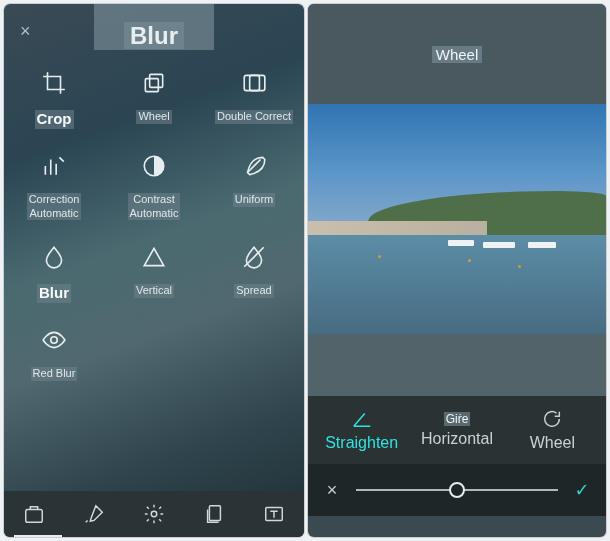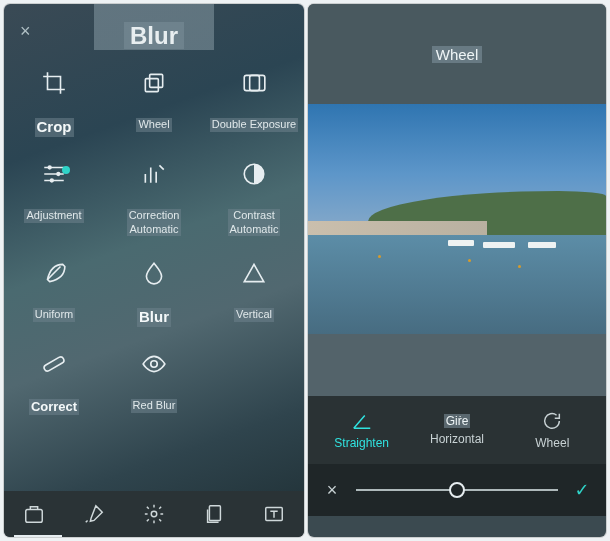--- a/index.html
+++ b/index.html
@@ -57,21 +57,21 @@
     top: 64px;
     left: 0; right: 0;
     display: grid;
     grid-template-columns: repeat(3, 1fr);
     row-gap: 22px;
   }
   .tool {
     display: flex;
     flex-direction: column;
     align-items: center;
-    gap: 20px;
+    gap: 12px;
     color: #dfe8ea;
     cursor: pointer;
   }
   .tool-icon {
     width: 30px; height: 30px;
     display: flex; align-items: center; justify-content: center;
   }
   .tool-icon svg { stroke: #e6edf0; fill: none; stroke-width: 1.5; }
   .tool-label {
     font-size: 11px;
@@ -186,21 +186,21 @@
     flex-direction: column;
     align-items: center;
     gap: 4px;
     color: #c8d2d4;
     cursor: pointer;
     width: 64px;
   }
   .r-op.active { color: #30e3e0; }
   .r-op.active svg { stroke: #30e3e0; }
   .r-op svg { stroke: #c8d2d4; fill: none; stroke-width: 1.6; width:22px; height:22px; }
-  .r-op-label { font-size: 12px; text-align: center; }
+  .r-op-label { font-size: 16px; text-align: center; }
   .r-op-label.hl { background: rgba(130,150,160,.55); padding: 0 2px; font-size: 12px; color:#eef5f6; }
   .r-slider-row {
     height: 52px;
     background: #1f2628;
     display: flex;
     align-items: center;
     padding: 0 10px;
     gap: 10px;
   }
   .r-slider-row .end-btn {
@@ -261,35 +261,23 @@
         <div class="tool-label">Wheel</div>
       </div>
 
       <div class="tool">
         <div class="tool-icon">
           <svg viewBox="0 0 24 24" width="26" height="26">
               <rect x="3" y="5" width="14" height="14" rx="2"></rect>
               <rect x="8" y="5" width="14" height="14" rx="2"></rect>
             </svg>
         </div>
-        <div class="tool-label">Double Exposure</div>
-      </div>
-
-      <div class="tool">
-        <div class="tool-icon" style="position:relative;">
-          <span class="badge"></span>
-          <svg viewBox="0 0 24 24" width="26" height="26">
-              <path d="M3 6h18M3 12h18M3 18h18"></path>
-              <circle cx="8" cy="6" r="2" fill="#e6edf0" stroke="none"></circle>
-              <circle cx="16" cy="12" r="2" fill="#e6edf0" stroke="none"></circle>
-              <circle cx="10" cy="18" r="2" fill="#e6edf0" stroke="none"></circle>
-            </svg>
-        </div>
-        <div class="tool-label">Adjustment</div>
-      </div>
+        <div class="tool-label">Double Correct</div>
+      </div>
+
 
       <div class="tool">
         <div class="tool-icon">
           <svg viewBox="0 0 24 24" width="26" height="26">
               <path d="M4 20V12M9 20V6M14 20V10"></path>
               <path d="M17 4l4 4"></path>
             </svg>
         </div>
         <div class="tool-label">Correction
 Automatic</div>
@@ -327,29 +315,30 @@
 
       <div class="tool">
         <div class="tool-icon">
           <svg viewBox="0 0 24 24" width="26" height="26">
               <path d="M12 4L3 20h18z"></path>
             </svg>
         </div>
         <div class="tool-label">Vertical</div>
       </div>
 
-
-      <div class="tool">
-        <div class="tool-icon">
-          <svg viewBox="0 0 24 24" width="26" height="26">
-              <rect x="2" y="9" width="20" height="6" rx="3" transform="rotate(-30 12 12)"></rect>
-            </svg>
-        </div>
-        <div class="tool-label bold-label" style="font-size:13px">Correct</div>
-      </div>
+      <div class="tool">
+        <div class="tool-icon">
+          <svg viewBox="0 0 24 24" width="26" height="26">
+              <path d="M12 3c4 5 7 8 7 12a7 7 0 0 1-14 0c0-4 3-7 7-12z"></path>
+              <path d="M3 21L21 3"></path>
+            </svg>
+        </div>
+        <div class="tool-label">Spread</div>
+      </div>
+
 
       <div class="tool">
         <div class="tool-icon">
           <svg viewBox="0 0 24 24" width="26" height="26">
               <path d="M2 12s4-7 10-7 10 7 10 7-4 7-10 7S2 12 2 12z"></path>
               <circle cx="12" cy="12" r="3"></circle>
             </svg>
         </div>
         <div class="tool-label">Red Blur</div>
       </div>

